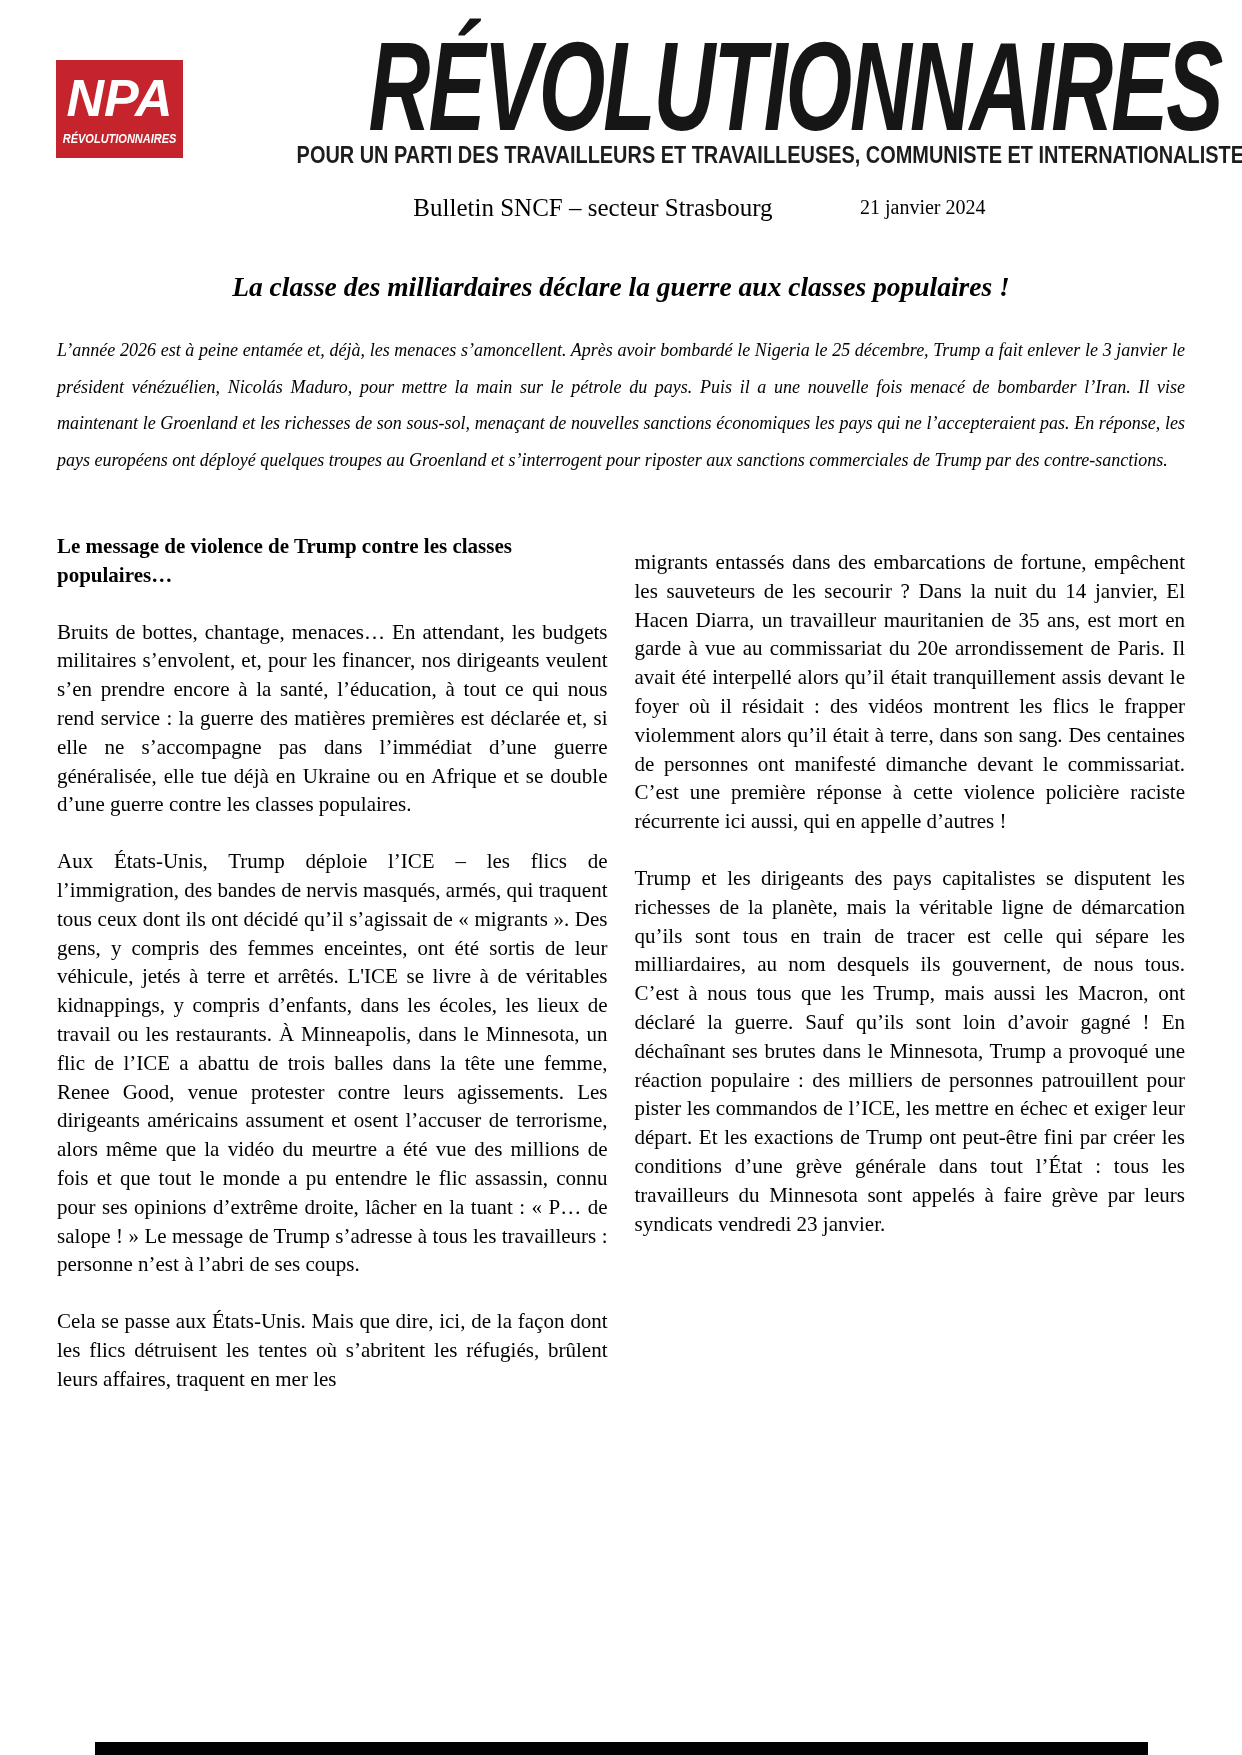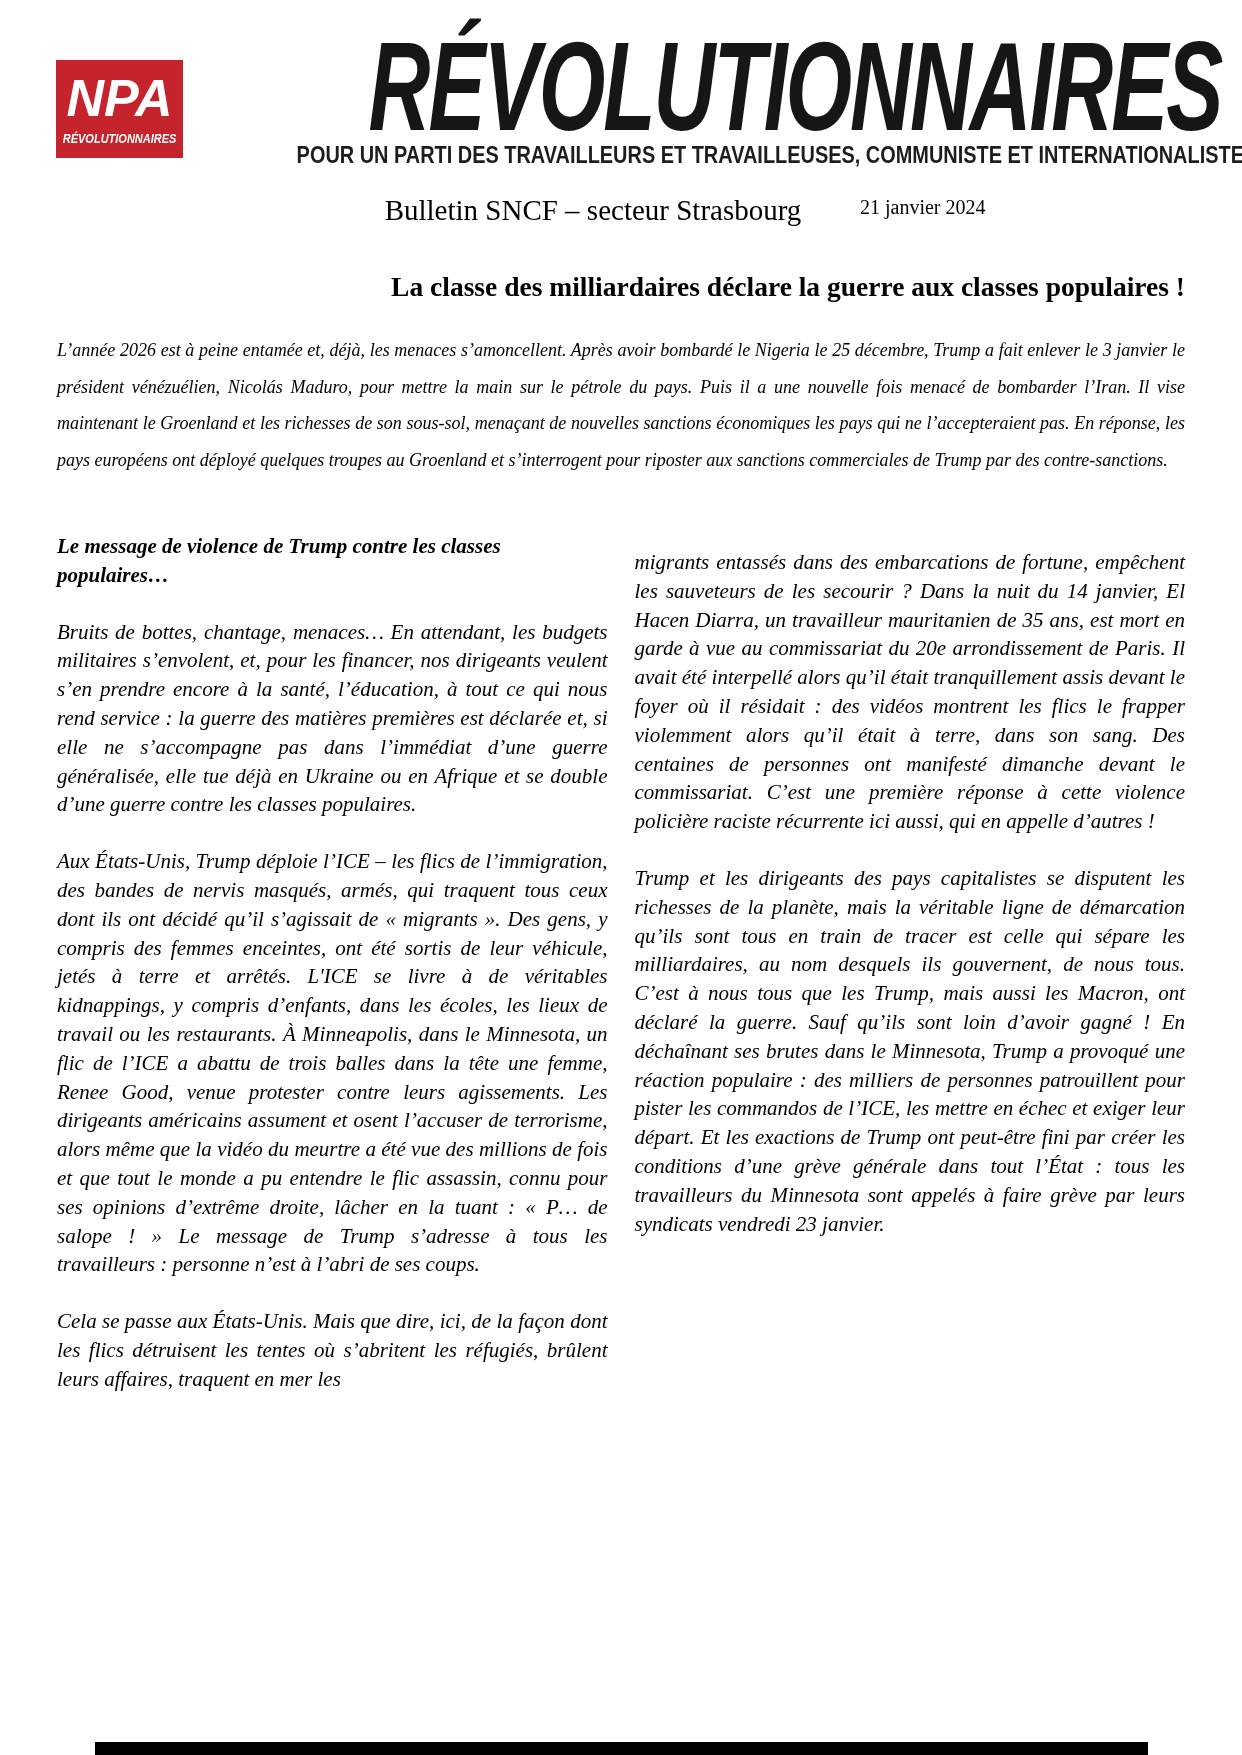--- a/index.html
+++ b/index.html
@@ -50,42 +50,42 @@
     font-size: 24px; line-height: 26px; margin-top: 4px;
     color: #1d1d1d;
     transform: scaleX(0.83);
     transform-origin: 50% 50%;
     white-space: nowrap;
   }
 
   .bulletin-row { position: relative; height: 30px; margin-top: 8px; }
   .bulletin {
     position: absolute; left: 593px; transform: translateX(-50%);
-    font-size: 29px; white-space: nowrap;
+    font-size: 25px; white-space: nowrap;
   }
   .issue-date { position: absolute; left: 860px; top: 2px; font-size: 20px; white-space: nowrap; }
 
   
   .headline {
     margin: 46px 57px 0;
-    text-align: right;
-    font-weight: 700; 
+    text-align: center;
+    font-weight: 700; font-style: italic;
     font-size: 27.5px; line-height: 34px;
   }
 
   
   .intro {
     margin: 28px 57px 0;
     font-style: italic;
     font-size: 18px; line-height: 36.5px;
     text-align: justify;
   }
 
   
-  .cols { display: flex; gap: 27px; margin: 54px 57px 0; font-style: italic; }
+  .cols { display: flex; gap: 27px; margin: 54px 57px 0; }
   .col { flex: 1 1 0; font-size: 21px; line-height: 28.8px; text-align: justify; }
   .col h2 {
     font-size: 21px; line-height: 28.8px;
     font-weight: 700; margin: 28px 0 28px; text-align: left;
   }
   .col h2:first-child { margin-top: 0; }
   .col p { margin: 28px 0; }
   .col p:first-child { margin-top: 16px; }
 
   .footer-bar {

